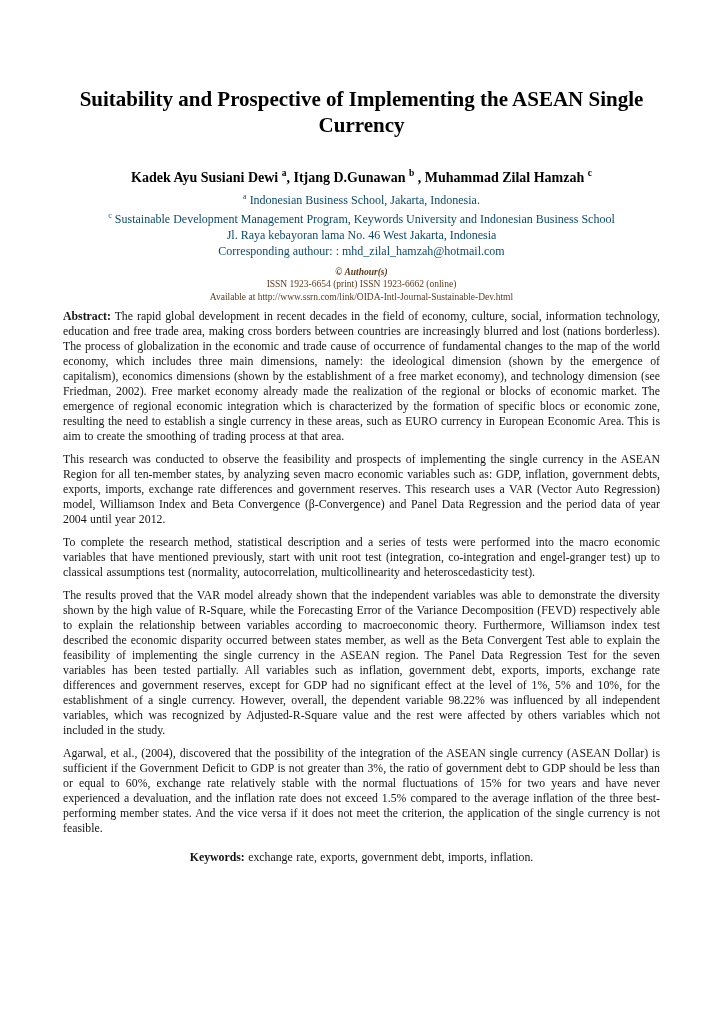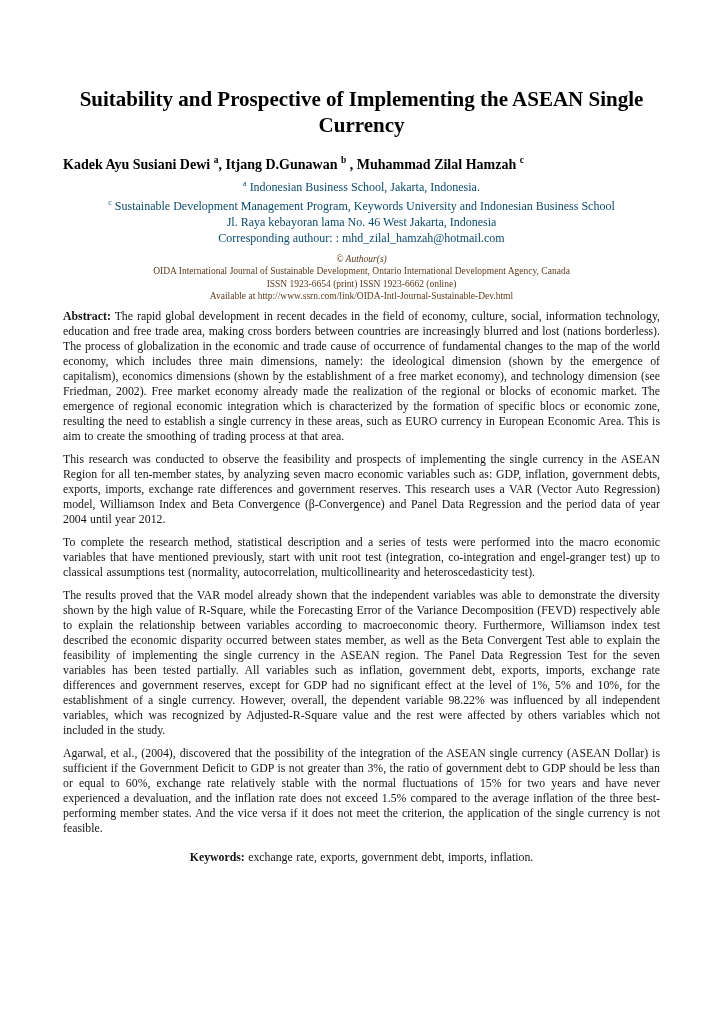--- a/index.html
+++ b/index.html
@@ -23,22 +23,22 @@
   }
   .title {
     margin: 0;
     text-align: center;
     font-size: 21px;
     line-height: 26px;
     font-weight: bold;
     color: #000000;
   }
   .authors {
-    margin-top: 13px;
-    text-align: left;
+    margin-top: 26px;
+    text-align: center;
     font-size: 14px;
     font-weight: bold;
     color: #000000;
     line-height: 18px;
   }
   .authors sup {
     font-size: 9.5px;
     font-weight: bold;
   }
   .affiliations {
@@ -52,20 +52,21 @@
     font-size: 8px;
   }
   .imprint {
     margin-top: 7px;
     text-align: center;
     font-size: 9.5px;
     line-height: 12.5px;
   }
   .imprint .copyright-line {
     font-style: italic;
+    font-weight: bold;
   }
   .abstract-block {
     margin-top: 6px;
   }
   .para {
     margin: 0 0 8px 0;
     text-align: justify;
     font-size: 11.8px;
     line-height: 15px;
     color: #141414;
@@ -90,21 +91,20 @@
 
   <div class="affiliations">
     <div><sup>a</sup> <span>Indonesian Business School, Jakarta, Indonesia.</span></div>
     <div><sup>c</sup> <span>Sustainable Development Management Program, Keywords University and Indonesian Business School</span></div>
     <div>Jl. Raya kebayoran lama No. 46 West Jakarta, Indonesia</div>
     <div>Corresponding authour: : mhd_zilal_hamzah@hotmail.com</div>
   </div>
 
   <div class="imprint" style="color: rgb(91, 58, 30);">
     <div class="copyright-line">© Authour(s)</div>
-    <div>OIDA International Journal of Sustainable Development, Ontario International Development Agency, Canada</div>
     <div>ISSN 1923-6654 (print) ISSN 1923-6662 (online)</div>
     <div>Available at http://www.ssrn.com/link/OIDA-Intl-Journal-Sustainable-Dev.html</div>
   </div>
 
   <div class="abstract-block">
     <p class="para"><span class="b">Abstract:</span> <span>The rapid global development in recent decades in the field of economy, culture, social, information technology, education and free trade area, making cross borders between countries are increasingly blurred and lost (nations borderless). The process of globalization in the economic and trade cause of occurrence of fundamental changes to the map of the world economy, which includes three main dimensions, namely: the ideological dimension (shown by the emergence of capitalism), economics dimensions (shown by the establishment of a free market economy), and technology dimension (see Friedman, 2002). Free market economy already made the realization of the regional or blocks of economic market. The emergence of regional economic integration which is characterized by the formation of specific blocs or economic zone, resulting the need to establish a single currency in these areas, such as EURO currency in European Economic Area. This is aim to create the smoothing of trading process at that area.</span></p>
     <p class="para">This research was conducted to observe the feasibility and prospects of implementing the single currency in the ASEAN Region for all ten-member states, by analyzing seven macro economic variables such as: GDP, inflation, government debts, exports, imports, exchange rate differences and government reserves. This research uses a VAR (Vector Auto Regression) model, Williamson Index and Beta Convergence (β-Convergence) and Panel Data Regression and the period data of year 2004 until year 2012.</p>
     <p class="para">To complete the research method, statistical description and a series of tests were performed into the macro economic variables that have mentioned previously, start with unit root test (integration, co-integration and engel-granger test) up to classical assumptions test (normality, autocorrelation, multicollinearity and heteroscedasticity test).</p>
     <p class="para">The results proved that the VAR model already shown that the independent variables was able to demonstrate the diversity shown by the high value of R-Square, while the Forecasting Error of the Variance Decomposition (FEVD) respectively able to explain the relationship between variables according to macroeconomic theory. Furthermore, Williamson index test described the economic disparity occurred between states member, as well as the Beta Convergent Test able to explain the feasibility of implementing the single currency in the ASEAN region. The Panel Data Regression Test for the seven variables has been tested partially. All variables such as inflation, government debt, exports, imports, exchange rate differences and government reserves, except for GDP had no significant effect at the level of 1%, 5% and 10%, for the establishment of a single currency. However, overall, the dependent variable 98.22% was influenced by all independent variables, which was recognized by Adjusted-R-Square value and the rest were affected by others variables which not included in the study.</p>
     <p class="para">Agarwal, et al., (2004), discovered that the possibility of the integration of the ASEAN single currency (ASEAN Dollar) is sufficient if the Government Deficit to GDP is not greater than 3%, the ratio of government debt to GDP should be less than or equal to 60%, exchange rate relatively stable with the normal fluctuations of 15% for two years and have never experienced a devaluation, and the inflation rate does not exceed 1.5% compared to the average inflation of the three best-performing member states. And the vice versa if it does not meet the criterion, the application of the single currency is not feasible.</p>

